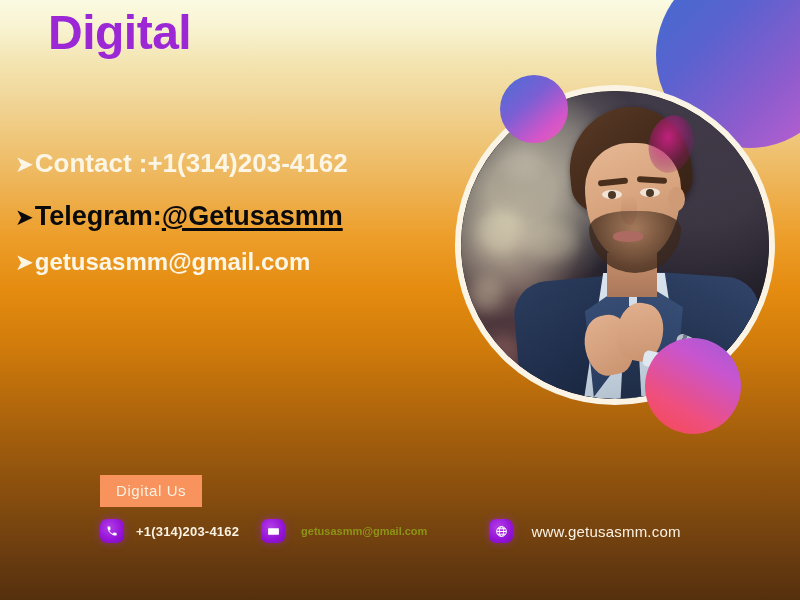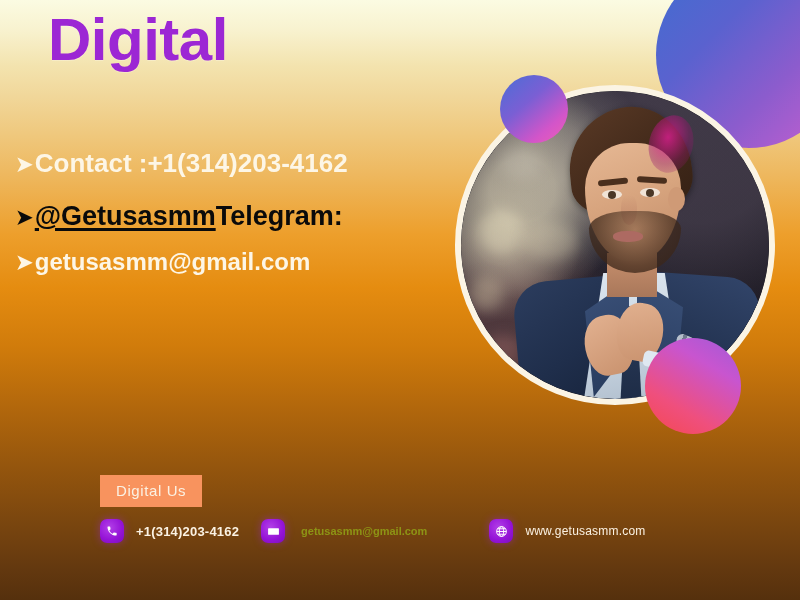--- a/index.html
+++ b/index.html
@@ -279,21 +279,21 @@
   }
 
   
   #headline {
     position: absolute;
     left: 40px;
     top: 8px;
     width: 420px;
   }
   #title-digital {
-    font-size: 60px;
+    font-size: 48px;
     font-weight: 700;
     color: #9c27d4;
     letter-spacing: -0.5px;
     line-height: 1.05;
     margin-left: 8px;
     text-shadow: 0 1px 0 rgba(255,255,255,0.25);
   }
   #title-marketing {
     font-size: 54px;
     font-weight: 700;
@@ -392,23 +392,23 @@
   }
   #bb-email-icon-wrap { margin-left: 22px; }
   #bb-email-text {
     margin-left: 16px;
     color: #8d9415;
     font-size: 11px;
     font-weight: 700;
   }
   #bb-web-icon-wrap { margin-left: 62px; }
   #bb-web-text {
-    margin-left: 12px;
+    margin-left: 18px;
     color: #fbf2e3;
-    font-size: 12px;
+    font-size: 15px;
     letter-spacing: 0.2px;
   }
 </style>
 </head>
 <body>
 
 <div id="banner">
 
   <div class="circle" id="circle-top-right"></div>
 
@@ -455,22 +455,22 @@
   <div id="contact-lines">
 
     <div class="contact-line" id="line-whatsapp">
       <span class="arrow-icon">➤</span>
       <span>Contact : </span>
       <span>+1(314)203-4162</span>
     </div>
 
     <div class="contact-line" id="line-telegram">
       <span class="arrow-icon">➤</span>
+      <span>Telegram: </span>
       <span id="telegram-handle">@Getusasmm</span>
-      <span>Telegram: </span>
     </div>
 
     <div class="contact-line" id="line-email">
       <span class="arrow-icon">➤</span>
       <span>getusasmm@gmail.com</span>
     </div>
 
   </div>
 
   <div id="contact-us-badge">Digital Us</div>

